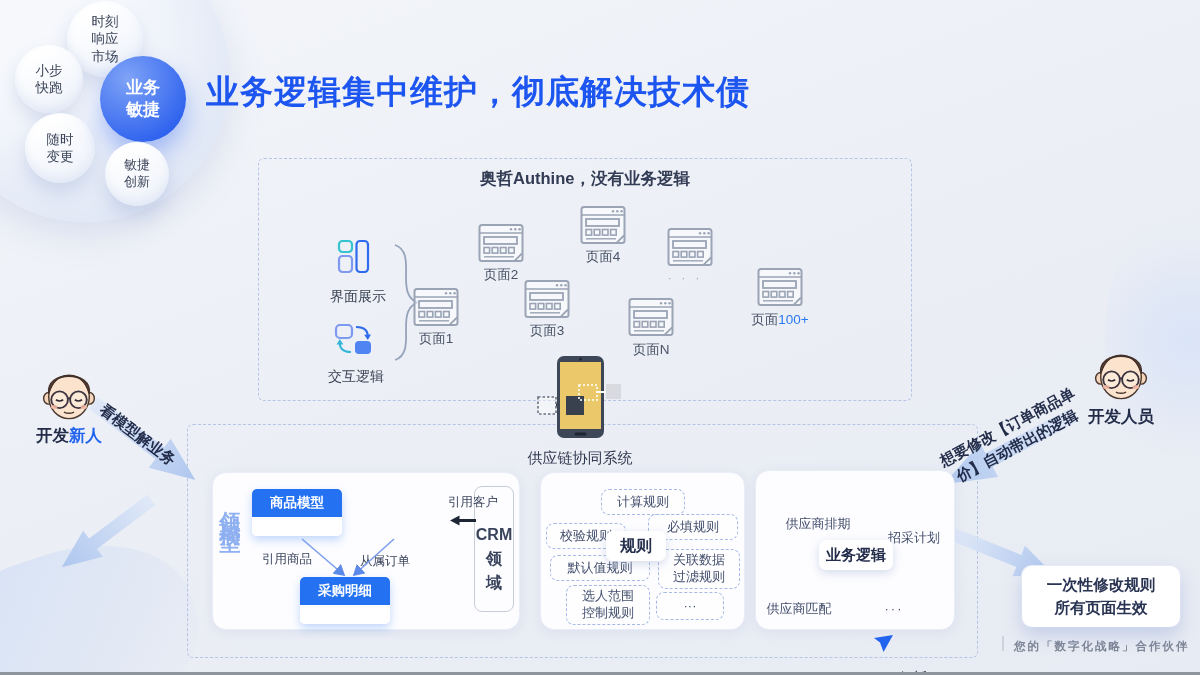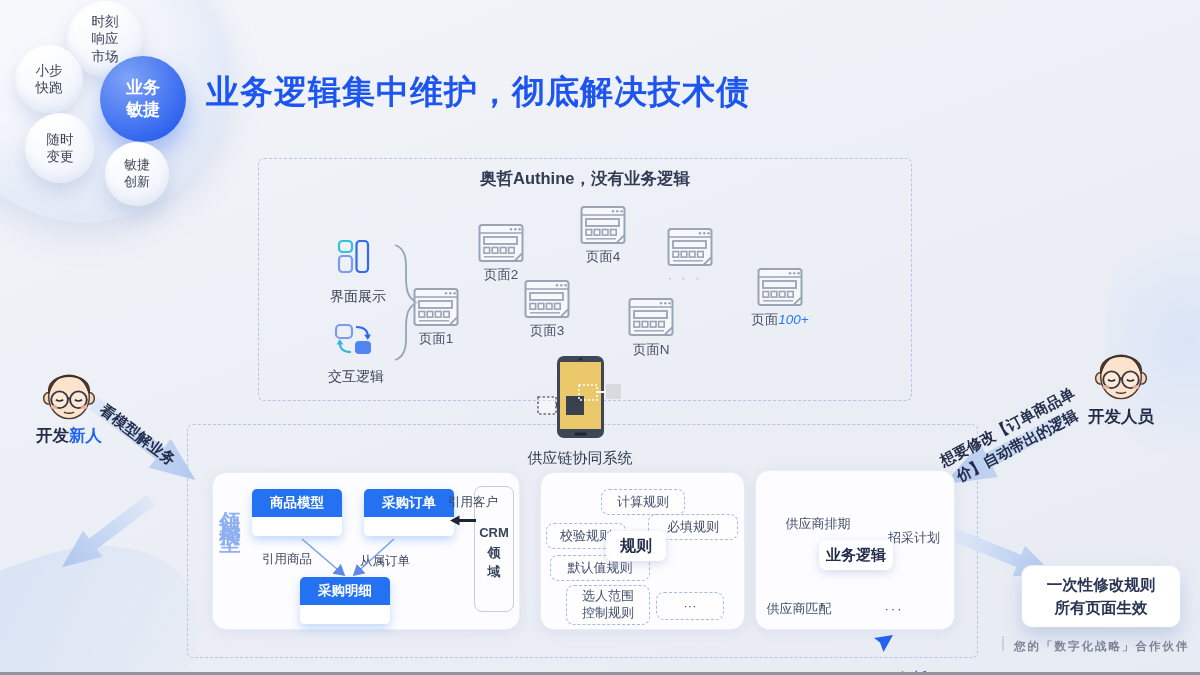--- a/index.html
+++ b/index.html
@@ -164,21 +164,21 @@
     </svg>
   <div class="abs" style="left:662px;top:270px;width:46px;text-align:center;color:#a7aeba;font-size:13px;letter-spacing:3px;z-index:2;">· · ·</div>
   <svg class="abs" style="left:628px;top:296px;z-index:2;" width="46" height="42">
       <use href="#sym-page"></use>
     </svg>
   <div class="plabel abs" style="left:616px;top:341px;width:70px;z-index:2;">页面N</div>
   <svg class="abs" style="left:757px;top:266px;z-index:2;" width="46" height="42">
       <use href="#sym-page"></use>
     </svg>
   <div class="plabel abs" style="left:735px;top:311px;width:90px;z-index:2;">
-    <span>页面</span><span style="color:#2979f2;font-style:italic;">100+</span>
+    <span>页面</span><span style="color:#2979f2;">100+</span>
   </div>
 
   <svg class="abs" style="left:533px;top:353px;z-index:5;" width="95" height="95" viewBox="0 0 95 95">
     <rect x="5" y="44" width="18" height="17" fill="rgba(255,255,255,0.4)" stroke="#6a7180" stroke-width="1.6" stroke-dasharray="2.5,2"></rect>
     <line x1="23" y1="52" x2="34" y2="52" stroke="#2c3442" stroke-width="2.5"></line>
     <rect x="73" y="31" width="15" height="15" fill="#d8dadf"></rect>
     <rect x="24" y="3" width="47" height="82" rx="7" fill="#3e4758"></rect>
     <rect x="27" y="9" width="41" height="67" fill="#ebc869"></rect>
     <circle cx="47.5" cy="6.2" r="1.4" fill="#1f2530"></circle>
     <rect x="41.5" y="79.5" width="12" height="3" rx="1.5" fill="#1f2530"></rect>
@@ -215,26 +215,22 @@
 
   <div class="abs dashedbox" style="left:187px;top:424px;width:791px;height:234px;z-index:1;"></div>
 
   <div class="abs panel" style="left:212px;top:472px;width:308px;height:158px;z-index:3;"></div>
   <div class="abs pre" style="left:216px;top:494px;width:28px;height:120px;writing-mode:vertical-rl;text-orientation:upright;
               font-size:21px;font-weight:700;color:#8fb0f0;letter-spacing:7px;z-index:4;">领域模型</div>
   <div class="card" style="left:252px;top:489px;width:90px;z-index:4;">
     <div class="card-head">商品模型</div>
     <div class="card-body"></div>
   </div>
-  <div class="card" style="left:364px;top:489px;width:90px;z-index:4;">
-    <div class="card-head">采购订单</div>
-    <div class="card-body"></div>
-  </div>
   <div class="abs panel pre" style="left:474px;top:486px;width:40px;height:126px;border-radius:8px;border:1.5px solid #c6cdd9;
-              box-shadow:none;text-align:center;font-size:13px;font-weight:600;color:#39435c;
+              box-shadow:none;text-align:center;font-size:16px;font-weight:600;color:#39435c;
               line-height:1.5;padding-top:36px;z-index:4;">CRM
 领
 域</div>
   <div class="rellabel" style="left:448px;top:494px;width:64px;z-index:5;background:transparent;">引用客户</div>
   <svg class="abs" style="left:450px;top:514px;z-index:5;" width="26" height="13" viewBox="0 0 26 13">
     <polygon points="0,6.5 9.5,1.5 9.5,11.5" fill="#1e2636"></polygon>
     <rect x="9" y="5" width="17" height="3" fill="#1e2636"></rect>
   </svg>
   <div class="rellabel" style="left:262px;top:551px;z-index:4;">引用商品</div>
   <div class="rellabel" style="left:360px;top:553px;z-index:4;">从属订单</div>
@@ -246,20 +242,22 @@
     <div class="card-head">采购明细</div>
     <div class="card-body"></div>
   </div>
 
   <div class="abs panel" style="left:540px;top:472px;width:205px;height:158px;z-index:3;"></div>
   <div class="chip" style="left:601px;top:489px;width:84px;height:26px;z-index:4;">计算规则</div>
   <div class="chip" style="left:648px;top:514px;width:90px;height:26px;z-index:4;">必填规则</div>
   <div class="chip" style="left:546px;top:523px;width:80px;height:26px;z-index:4;">校验规则</div>
   <div class="tag" style="left:606px;top:531px;width:60px;height:30px;font-size:16px;">规则</div>
   <div class="chip" style="left:550px;top:555px;width:100px;height:26px;z-index:4;">默认值规则</div>
+  <div class="chip" style="left:658px;top:549px;width:82px;height:40px;z-index:4;">关联数据
+过滤规则</div>
   <div class="chip" style="left:566px;top:585px;width:84px;height:40px;z-index:4;">选人范围
 控制规则</div>
   <div class="chip" style="left:656px;top:592px;width:68px;height:28px;z-index:4;">···</div>
 
   <div class="abs panel" style="left:755px;top:470px;width:200px;height:160px;z-index:3;"></div>
   <div class="gicon" style="left:802px;top:478px;">
     <svg width="24" height="24">
         <use href="#sym-share"></use>
       </svg>
   </div>

